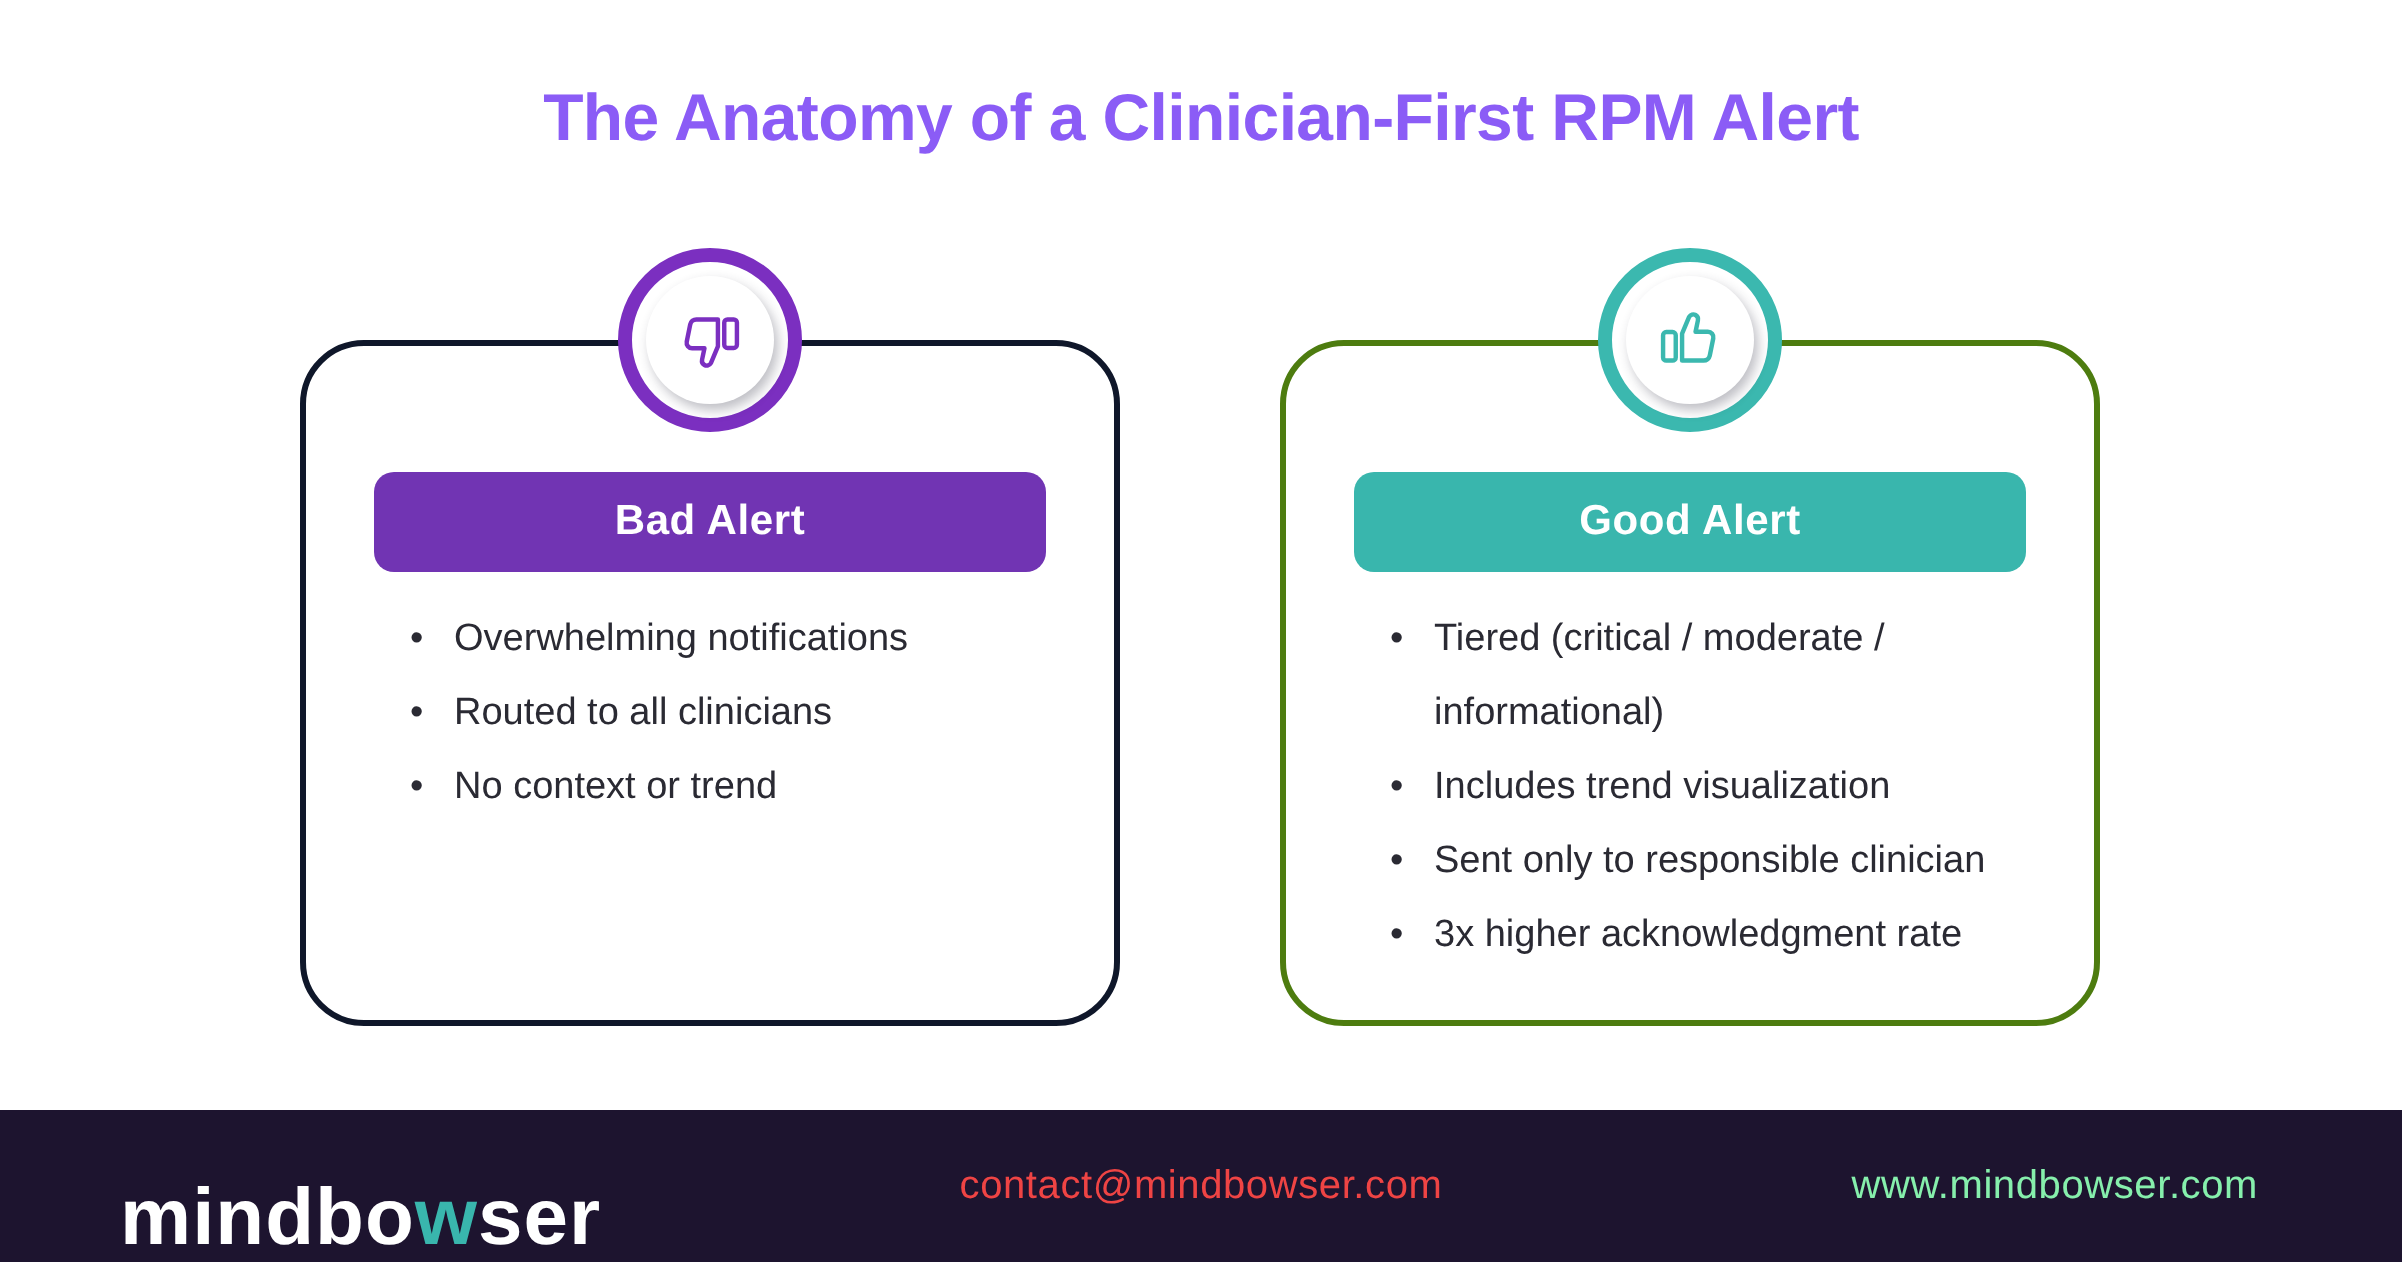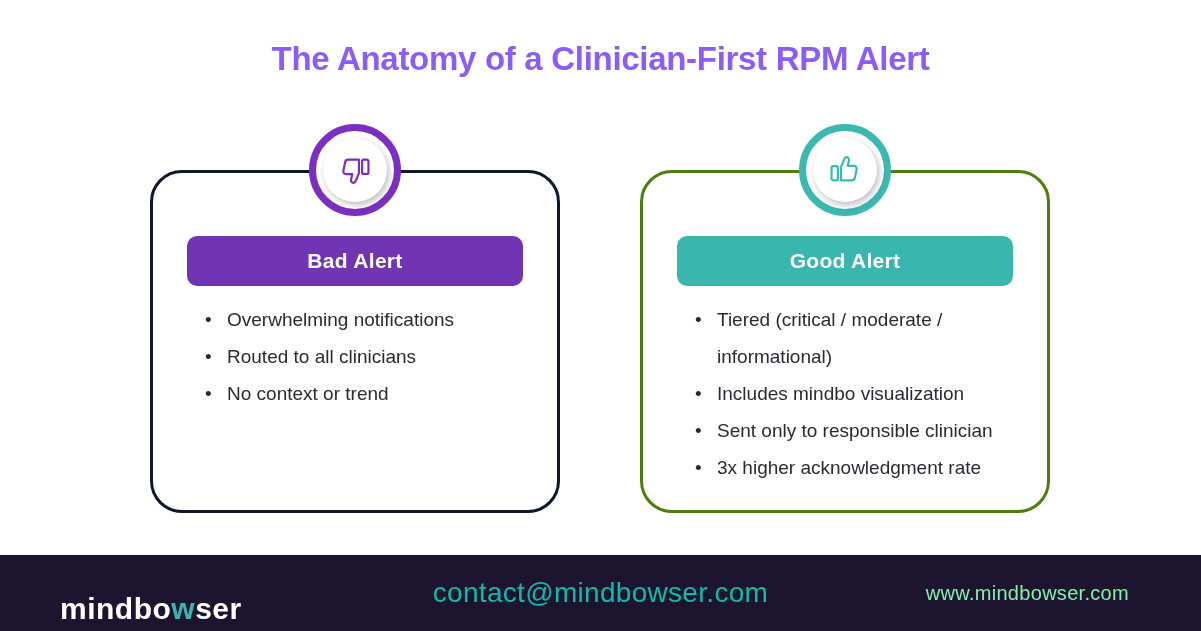--- a/index.html
+++ b/index.html
@@ -43,25 +43,25 @@
     font-size:19px;color:#2a2a33;line-height:37px;width:352px;box-sizing:content-box;
   }
   ul.points li{position:relative;padding-left:22px;}
   ul.points li::before{
     content:"\2022";position:absolute;left:0;top:0;color:#2a2a33;font-size:19px;
   }
   .footer{
     position:absolute;left:0;bottom:0;width:100%;height:76px;background:#1d142f;
     display:flex;align-items:center;box-sizing:border-box;padding:0 72px 0 60px;
   }
-  .logo{font-size:30px;font-weight:600;color:#ffffff;letter-spacing:0.5px;margin-top:32px;}
+  .logo{font-size:40px;font-weight:600;color:#ffffff;letter-spacing:0.5px;margin-top:32px;}
   .logo .accent{color:#39b6ad;}
   .footer-email{
     position:absolute;left:50%;transform:translateX(-50%);
-    color:#14b8a6;font-size:28px;letter-spacing:0.3px;
+    color:#ef4444;font-size:20px;letter-spacing:0.3px;
   }
   .footer-site{
     margin-left:auto;color:#86efac;font-size:20px;letter-spacing:0.3px;text-align:right;
   }
 </style>
 </head>
 <body>
 
 <div class="stage">
 
@@ -89,21 +89,21 @@
       <div class="badge-inner">
         <svg viewBox="0 0 48 48" fill="none" stroke="#3bb8af" stroke-width="2.8" stroke-linejoin="round" stroke-linecap="round">
           <rect x="7" y="19" width="8" height="18" rx="2"></rect>
           <path d="M19 37 h13.6 c1.9 0 3.5 -1.3 3.9 -3.2 l2.2 -10.9 c0.4 -2.1 -1.2 -4.1 -3.4 -4.1 h-7.8 l1.5 -7.2 c0.3 -1.4 -0.3 -2.7 -1.5 -3.4 c-1.4 -0.8 -3.2 -0.3 -4 1.1 L19 20 Z"></path>
         </svg>
       </div>
     </div>
     <div class="pill">Good Alert</div>
     <ul class="points">
       <li>Tiered (critical / moderate / informational)</li>
-      <li>Includes mindbo visualization</li>
+      <li>Includes trend visualization</li>
       <li>Sent only to responsible clinician</li>
       <li>3x higher acknowledgment rate</li>
     </ul>
   </div>
 
   <div class="footer">
     <div class="logo"><span>mindbo</span><span class="accent">w</span><span>ser</span></div>
     <div class="footer-email">contact@mindbowser.com</div>
     <div class="footer-site">www.mindbowser.com</div>
   </div>

